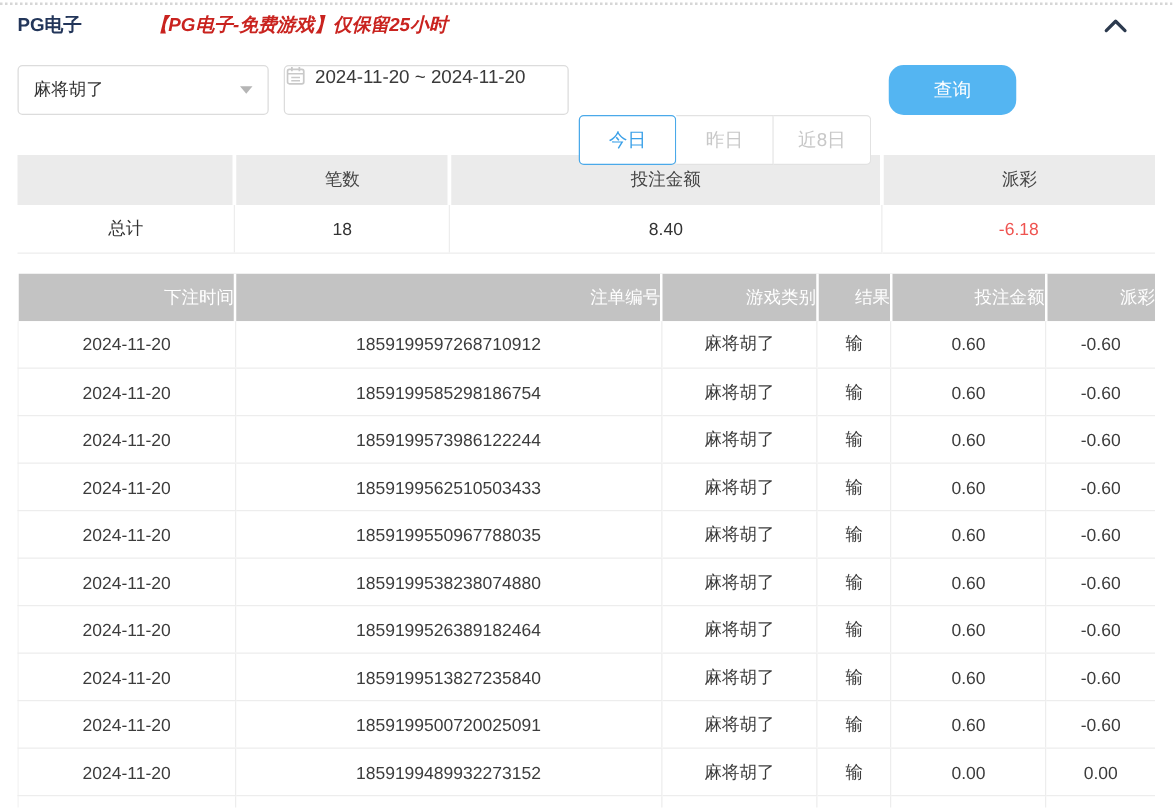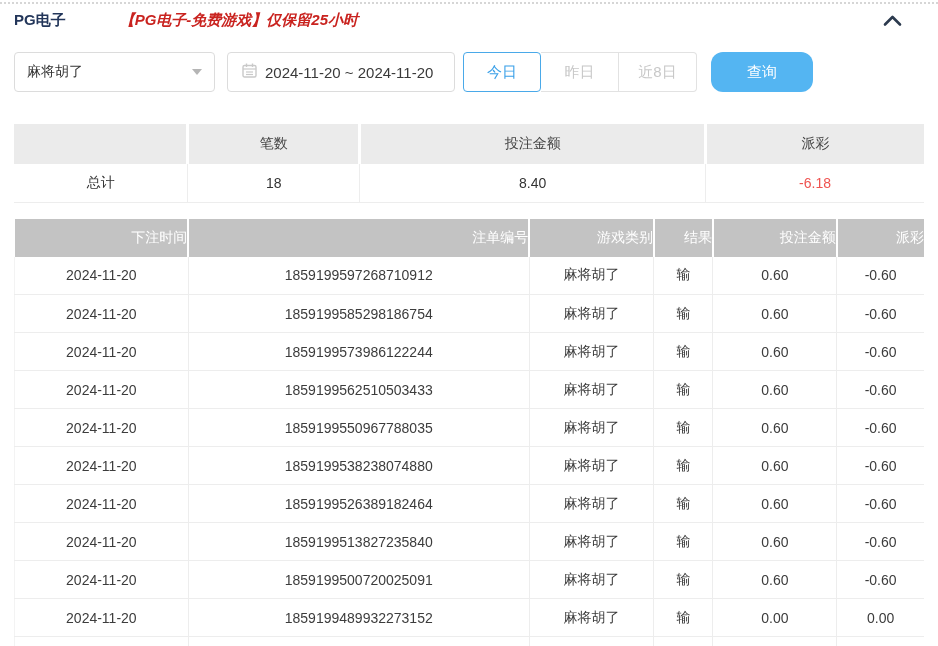--- a/index.html
+++ b/index.html
@@ -24,25 +24,25 @@
   .panel-notice{font-size:15px;font-weight:700;color:var(--notice-red);margin-left:26px;font-style:italic;}
   .collapse-btn{margin-left:auto;margin-right:22px;background:none;border:none;cursor:pointer;display:flex;align-items:center;}
 
   
   .filter-bar{display:flex;align-items:center;margin-top:22px;height:40px;}
   .select-box{width:201px;height:40px;border:1px solid var(--ctl-border);border-radius:4px;
     display:flex;align-items:center;justify-content:space-between;padding:0 12px;background:#fff;cursor:pointer;}
   .select-box .caret{width:0;height:0;border-left:5px solid transparent;border-right:5px solid transparent;
     border-top:6px solid #b5b5b5;}
   .date-box{margin-left:12px;width:228px;height:40px;border:1px solid var(--ctl-border);border-radius:4px;
-    display:flex;align-items:center;padding:0 14px;background:#fff;cursor:pointer;}
+    display:flex;align-items:flex-start;padding:0 1px;background:#fff;cursor:pointer;}
   .date-box .date-text{margin-left:8px;font-size:15px;color:#3a3a3a;white-space:nowrap;}
   .quick-group{display:flex;margin-left:8px;height:40px;}
   .quick-btn{width:78px;height:40px;background:#fff;border:1px solid #e2e2e2;border-left-width:0;
-    color:#c8c8c8;font-size:15px;cursor:pointer;font-family:inherit;}
+    color:#c8c8c8;font-size:15px;cursor:pointer;font-family:inherit;margin-top:40px;}
   .quick-btn:first-child{border-left-width:1px;border-radius:4px 0 0 4px;}
   .quick-btn:last-child{border-radius:0 4px 4px 0;}
   .quick-btn.active{border:1px solid var(--accent-border);color:#3aa0e8;border-radius:4px;}
   .search-btn{margin-left:14px;width:102px;height:40px;background:var(--accent);color:#fff;border:none;
     border-radius:12px;font-size:15px;cursor:pointer;font-family:inherit;}
 
   
   table{width:100%;border-collapse:collapse;table-layout:fixed;}
   .summary-table{margin-top:32px;}
   .summary-table th{height:40px;background:var(--sum-header-bg);color:#444;font-weight:400;

